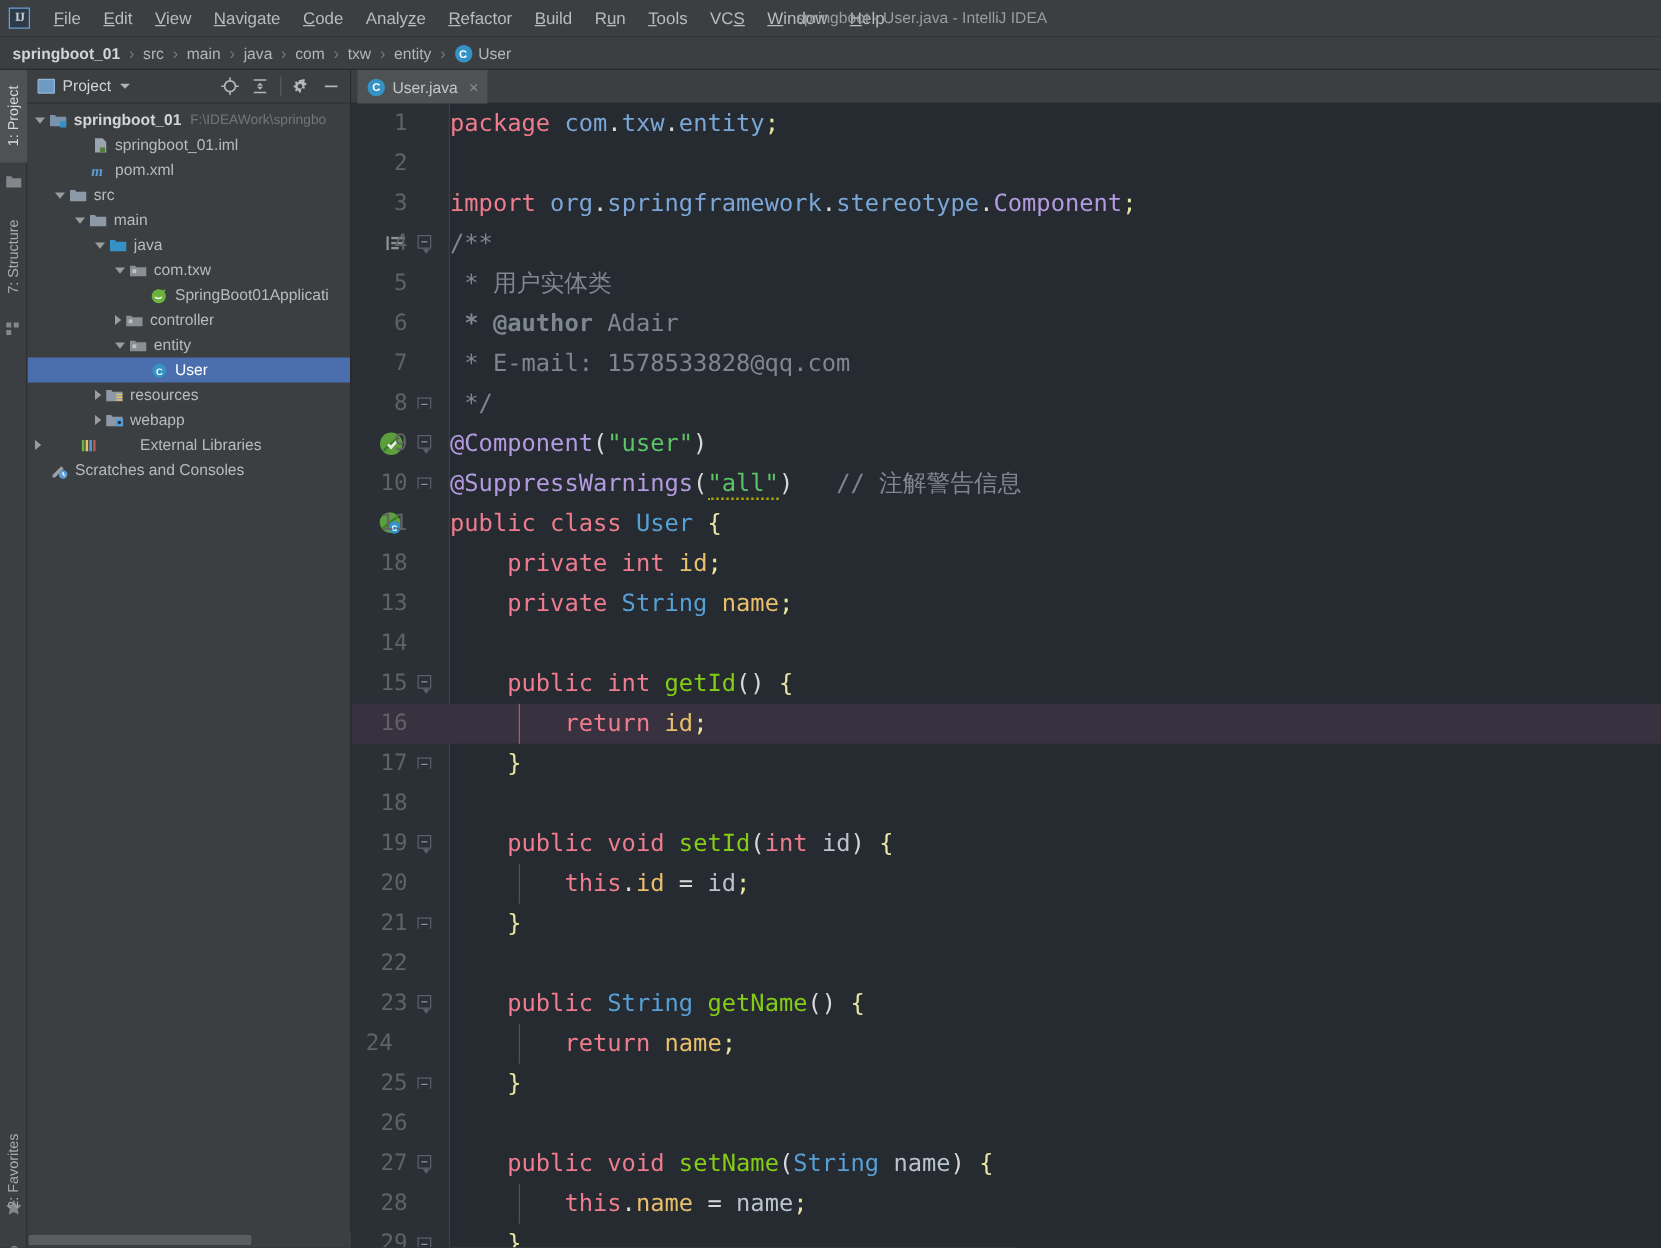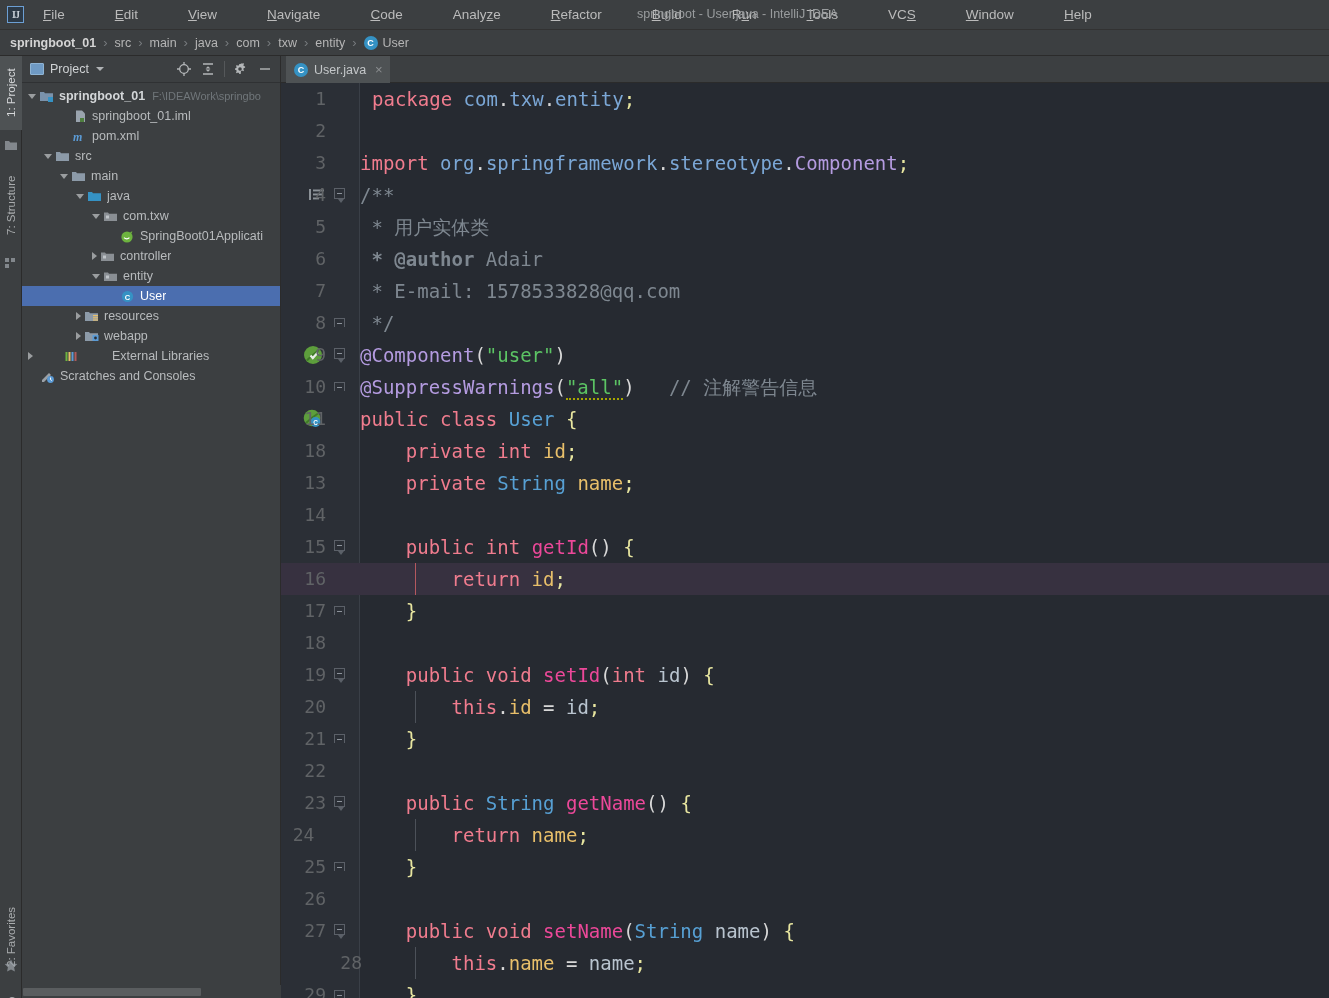--- a/index.html
+++ b/index.html
@@ -180,21 +180,21 @@
     position: absolute; width: 1px; height: 32px; background: #b4585f;
   }
 
   
   .kw   { color: #f07c8e; }
   .ident{ color: #7ba7d6; }
   .anno { color: #b49be0; }
   .str  { color: #5cc464; }
   .cmt  { color: #7e8790; }
   .fld  { color: #e8bf6a; }
-  .mth  { color: #ec4899; }
+  .mth  { color: #84cc16; }
   .punc { color: #d8d8d8; }
   .brc  { color: #e8e6a0; }
   .type { color: #57a0d4; }
   .prm  { color: #b9c4cf; }
   .wsq  { border-bottom: 2px dotted #a6a600; }
 
   
   .fold {
     position: absolute; width: 11px; height: 13px; left: 53px;
   }
@@ -234,21 +234,21 @@
     position: absolute; width: 1px; background: #4c5159;
   }
 </style>
 </head>
 <body>
 
 <div id="app">
 
   <div class="menubar">
     <div class="ij-logo">IJ</div>
-    <div id="menu-items" style="display:flex;align-items:flex-end;gap:32px;">
+    <div id="menu-items" style="display:flex;align-items:flex-end;">
         <div class="menu-item"><span class="mn">F</span>ile</div>
         <div class="menu-item"><span class="mn">E</span>dit</div>
         <div class="menu-item"><span class="mn">V</span>iew</div>
         <div class="menu-item"><span class="mn">N</span>avigate</div>
         <div class="menu-item"><span class="mn">C</span>ode</div>
         <div class="menu-item">Analy<span class="mn">z</span>e</div>
         <div class="menu-item"><span class="mn">R</span>efactor</div>
         <div class="menu-item"><span class="mn">B</span>uild</div>
         <div class="menu-item">R<span class="mn">u</span>n</div>
         <div class="menu-item"><span class="mn">T</span>ools</div>
@@ -544,21 +544,21 @@
           <div class="fold-tail"></div>
         </div>
         <div class="fold-end" style="top: 907px;">
           <div class="fold-end-shape"></div>
         </div>
       </div>
     <div class="gutter-edge"></div>
     <div id="code" class="code-area">
         <div class="lrow" style="top: 0px;">
           <div class="lnum" style="left: -79px;">1</div>
-          <div class="ltext" style="left: 12px;"><span class="kw">package</span><span class="punc"> </span><span class="ident">com</span><span class="punc">.</span><span class="ident">txw</span><span class="punc">.</span><span class="ident">entity</span><span class="brc">;</span></div>
+          <div class="ltext" style="left: 0px;"><span class="kw">package</span><span class="punc"> </span><span class="ident">com</span><span class="punc">.</span><span class="ident">txw</span><span class="punc">.</span><span class="ident">entity</span><span class="brc">;</span></div>
         </div>
         <div class="lrow" style="top: 32px;">
           <div class="lnum" style="left: -79px;">2</div>
           <div class="ltext" style="left: 0px;"></div>
         </div>
         <div class="lrow" style="top: 64px;">
           <div class="lnum" style="left: -79px;">3</div>
           <div class="ltext" style="left: 0px;"><span class="kw">import</span><span class="punc"> </span><span class="ident">org</span><span class="punc">.</span><span class="ident">springframework</span><span class="punc">.</span><span class="ident">stereotype</span><span class="punc">.</span><span class="anno">Component</span><span class="brc">;</span></div>
         </div>
         <div class="lrow" style="top: 96px;">
@@ -652,21 +652,21 @@
         </div>
         <div class="lrow" style="top: 800px;">
           <div class="lnum" style="left: -79px;">26</div>
           <div class="ltext" style="left: 0px;"></div>
         </div>
         <div class="lrow" style="top: 832px;">
           <div class="lnum" style="left: -79px;">27</div>
           <div class="ltext" style="left: 0px;"><span class="punc">    </span><span class="kw">public</span><span class="punc"> </span><span class="kw">void</span><span class="punc"> </span><span class="mth">setName</span><span class="punc">(</span><span class="type">String</span><span class="punc"> </span><span class="prm">name</span><span class="punc">)</span><span class="punc"> </span><span class="brc">{</span></div>
         </div>
         <div class="lrow" style="top: 864px;">
-          <div class="lnum" style="left: -79px; margin-left: 36px;">28</div>
+          <div class="lnum" style="left: -79px;">28</div>
           <div class="ltext" style="left: 0px;"><span class="punc">        </span><span class="kw">this</span><span class="punc">.</span><span class="fld">name</span><span class="punc"> = </span><span class="prm">name</span><span class="brc">;</span></div>
         </div>
         <div class="lrow" style="top: 896px;">
           <div class="lnum" style="left: -79px;">29</div>
           <div class="ltext" style="left: 0px;"><span class="punc">    </span><span class="brc">}</span></div>
         </div>
         <div class="caret-line" style="top: 480px; left: 55px;"></div>
         <div class="indent-guide" style="top: 608px; left: 55px; height: 32px;"></div>
         <div class="indent-guide" style="top: 736px; left: 55px; height: 32px;"></div>
         <div class="indent-guide" style="top: 864px; left: 55px; height: 32px;"></div>

